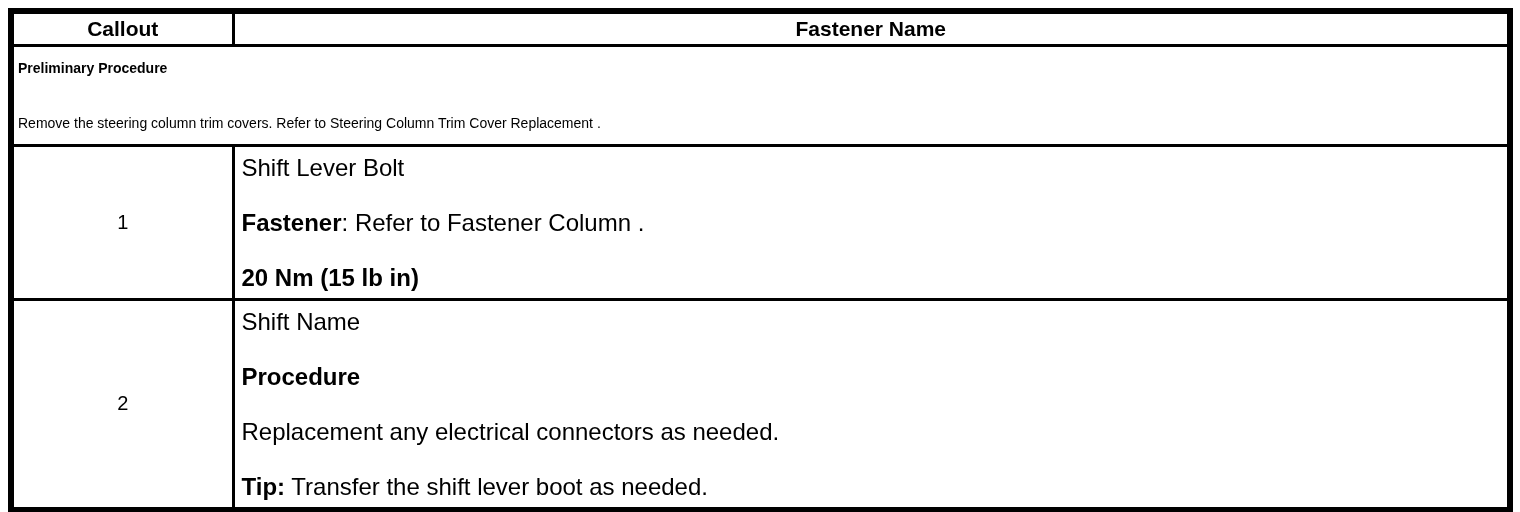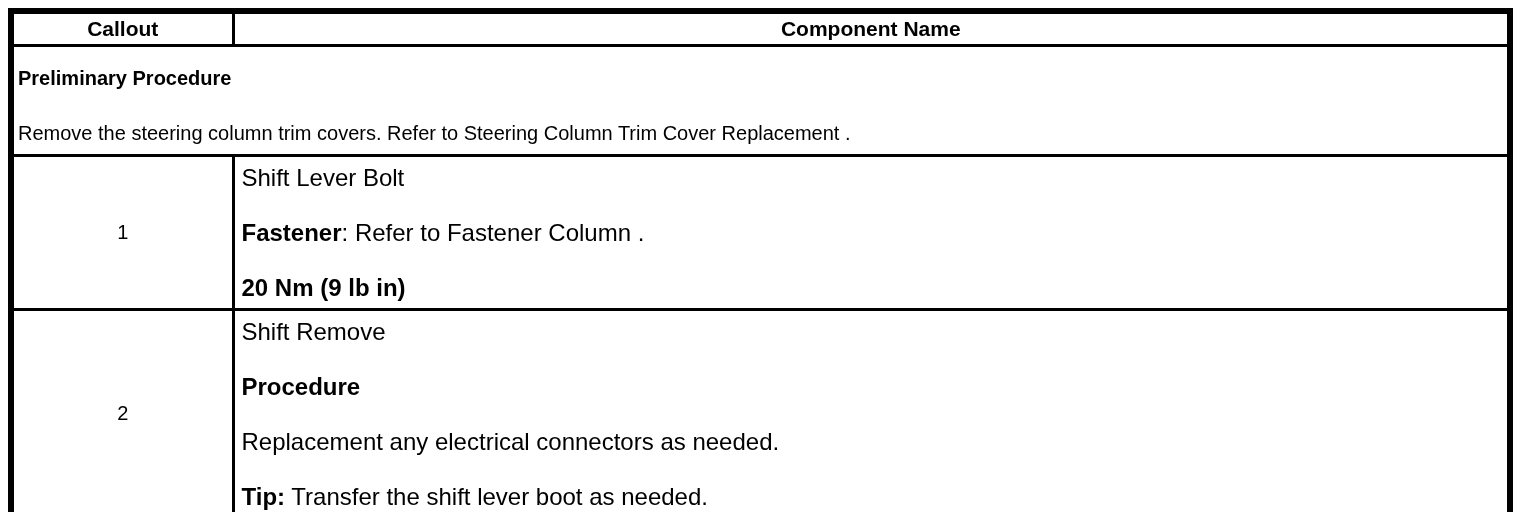--- a/index.html
+++ b/index.html
@@ -32,22 +32,22 @@
     font-size: 21px;
     font-weight: bold;
     text-align: center;
     vertical-align: middle;
     height: 34px;
     padding: 2px 4px;
   }
   col.callout-col { width: 222px; }
   td.prelim-cell {
     vertical-align: top;
-    padding: 20px 4px 9px 4px;
-    font-size: 20px;
+    padding: 10px 4px 9px 4px;
+    font-size: 14px;
     line-height: 23px;
     height: 84px;
   }
   td.callout-cell {
     text-align: center;
     vertical-align: middle;
     font-size: 20px;
   }
   td.component-cell {
     vertical-align: top;
@@ -69,43 +69,43 @@
 
 <div class="page">
   <table class="spec-table">
     <colgroup>
       <col class="callout-col">
       <col class="component-col">
     </colgroup>
     <tbody>
       <tr class="header-row">
         <th class="col-header">Callout</th>
-        <th class="col-header">Component Name</th>
+        <th class="col-header">Fastener Name</th>
       </tr>
 
       <tr class="prelim-row">
         <td class="prelim-cell" colspan="2">
           <p class="para b">Preliminary Procedure</p>
           <p class="para">Remove the steering column trim covers. Refer to Steering Column Trim Cover Replacement .</p>
         </td>
       </tr>
 
       <tr class="row-1">
         <td class="callout-cell">1</td>
         <td class="component-cell">
           <p class="para"><span class="b"></span><span>Shift Lever Bolt</span></p>
           <p class="para"><span class="b">Fastener</span><span>: Refer to Fastener Column .</span></p>
-          <p class="para"><span class="b">20 Nm (9 lb in)</span><span></span></p>
+          <p class="para"><span class="b">20 Nm (15 lb in)</span><span></span></p>
         </td>
       </tr>
 
       <tr class="row-2">
         <td class="callout-cell">2</td>
         <td class="component-cell">
-          <p class="para"><span class="b"></span><span>Shift Remove</span></p>
+          <p class="para"><span class="b"></span><span>Shift Name</span></p>
           <p class="para"><span class="b">Procedure</span><span></span></p>
           <p class="para"><span class="b"></span><span>Replacement any electrical connectors as needed.</span></p>
           <p class="para"><span class="b">Tip:</span><span> Transfer the shift lever boot as needed.</span></p>
         </td>
       </tr>
     </tbody>
   </table>
 </div>
 
 </body></html>

